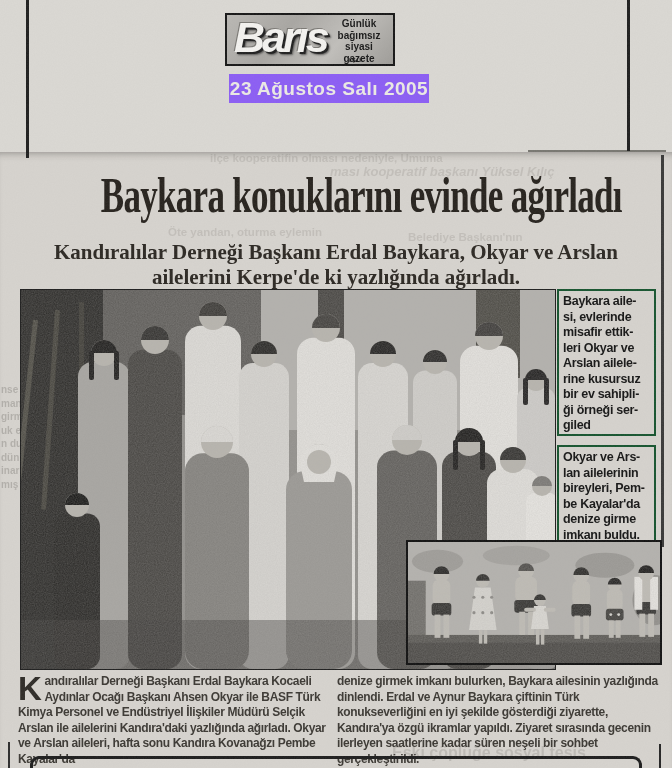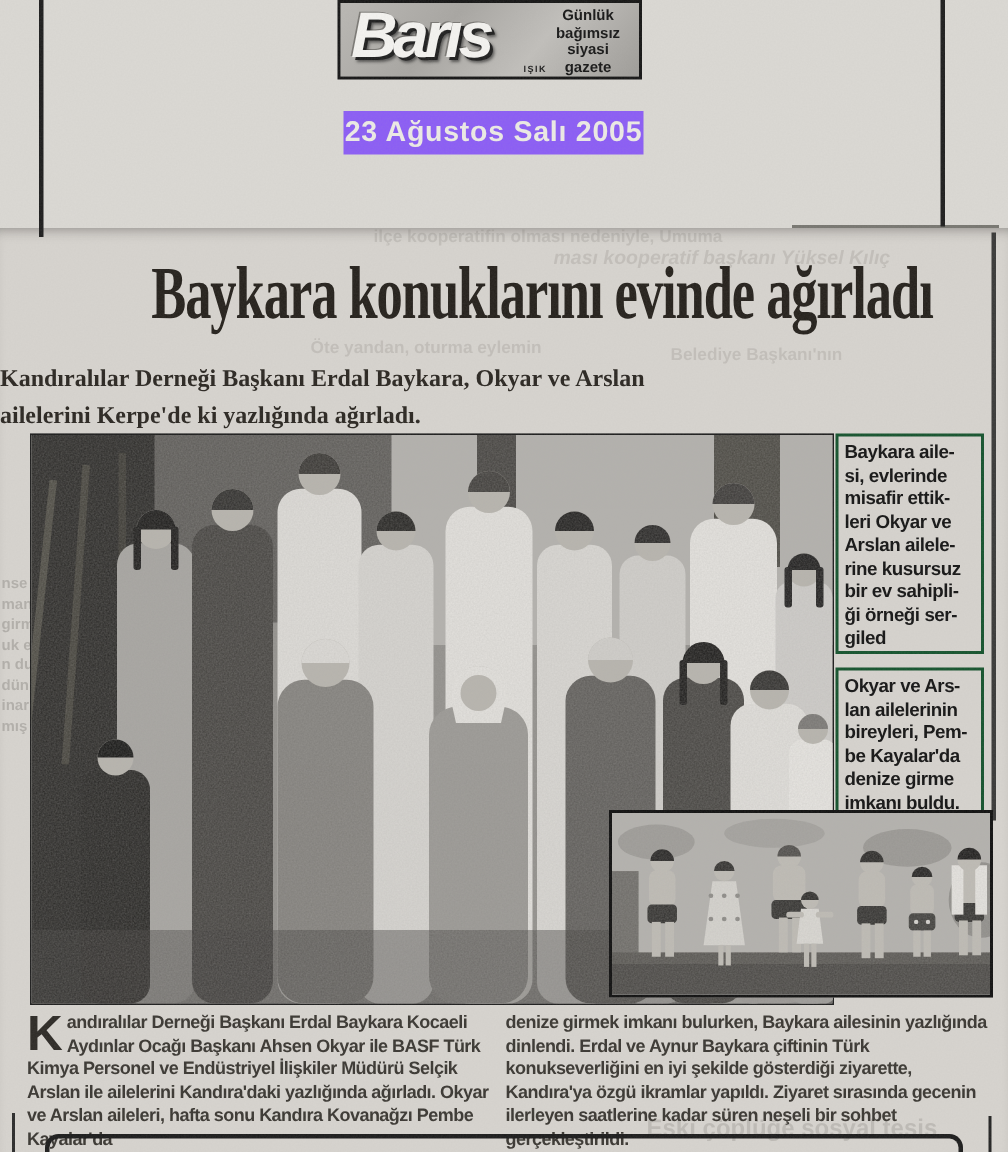--- a/index.html
+++ b/index.html
@@ -4,21 +4,21 @@
 <style>
   html,body{margin:0;padding:0;}
   .page{position:relative;width:672px;height:768px;background:#dbd9d4;overflow:hidden;
         font-family:"Liberation Sans",sans-serif;color:#25211c;}
   .prelines{white-space:pre-line;}
 
   
   .vline{position:absolute;background:#1c1c1c;}
 
   
-  .logo-box{position:absolute;left:225px;top:0;width:203px;height:53px;box-sizing:border-box;
+  .logo-box{position:absolute;left:225px;top:13px;width:170px;height:53px;box-sizing:border-box;
             border:2px solid #141414;
             background:linear-gradient(130deg,#bab8b4 0%,#a8a6a2 35%,#c1bfbb 65%,#9e9c98 100%);}
   .logo-text{position:absolute;left:7px;top:-3px;font-weight:bold;font-style:italic;
              font-size:43px;line-height:50px;letter-spacing:-3px;color:#f5f4f1;
              text-shadow:2px 2px 0 #1e1e1e,3px 3px 2px rgba(25,25,25,.6),-1px -1px 0 #7a7874;}
   .logo-imprint{position:absolute;left:122px;bottom:1px;font-size:6px;font-weight:bold;
                 letter-spacing:1px;color:#1d1d1d;}
   .logo-tagline{position:absolute;right:3px;top:3px;width:62px;text-align:center;
                 font-size:10px;font-weight:bold;line-height:11.5px;color:#161616;}
   .date-bar{position:absolute;left:229px;top:74px;width:200px;height:29px;background:#8b5cf6;
@@ -26,22 +26,22 @@
             letter-spacing:.5px;}
 
   
   .clipping-bg{position:absolute;left:0;top:152px;width:672px;height:616px;background:#d7d4cf;
                box-shadow:inset 0 7px 9px -7px rgba(40,38,35,.5);}
   .clip-seam{position:absolute;left:528px;top:150px;width:138px;height:2px;background:#56544f;opacity:.75;}
 
   .headline{position:absolute;left:0;top:166px;width:672px;text-align:center;
             font-family:"Liberation Serif",serif;font-weight:bold;font-size:50px;line-height:58px;
             letter-spacing:-1px;color:#24201b;transform:scaleX(.70);white-space:nowrap;}
-  .subheadline{position:absolute;left:0;top:240px;width:672px;text-align:left;
-               font-family:"Liberation Serif",serif;font-weight:bold;font-size:16px;line-height:25px;
+  .subheadline{position:absolute;left:0;top:240px;width:672px;text-align:center;
+               font-family:"Liberation Serif",serif;font-weight:bold;font-size:21px;line-height:25px;
                color:#2a2621;}
 
   .main-photo{position:absolute;left:20px;top:289px;width:534px;height:379px;
               border:1px solid #1c1c1c;background:#8f8d89;}
   .beach-photo{position:absolute;left:406px;top:540px;width:256px;height:125px;box-sizing:border-box;
                border:2px solid #101010;background:#b4b2ae;}
 
   .caption{position:absolute;left:557px;width:99px;box-sizing:border-box;border:2px solid #14532d;
            background:#d6d3ce;padding:3px 3px 4px 4px;font-size:12.5px;font-weight:bold;
            line-height:15.5px;letter-spacing:-.3px;color:#141414;}
@@ -51,21 +51,21 @@
   .bodycol{position:absolute;top:674px;font-size:12px;font-weight:bold;line-height:15.5px;
            letter-spacing:-.35px;color:#3a3732;text-align:left;}
   .col-left{left:18px;width:313px;}
   .col-right{left:337px;width:324px;}
   .dropcap{float:left;font-size:33px;line-height:29px;font-weight:bold;padding-right:3px;color:#2c2925;}
 
   .bottom-frame{position:absolute;left:30px;top:756px;width:612px;height:12px;box-sizing:border-box;
                 border:3px solid #1b1b1b;border-bottom:none;border-radius:9px 9px 0 0;}
 
   .frag{position:absolute;color:#6b6761;font-weight:bold;opacity:.18;filter:blur(.4px);
-        white-space:nowrap;font-size:11.5px;margin-left:39px;}
+        white-space:nowrap;font-size:11.5px;}
   .frag-left{left:1px;top:383px;width:22px;font-size:10px;line-height:13.5px;opacity:.3;
              white-space:pre-line;filter:blur(.4px);color:#5f5c57;font-weight:bold;}
 
   .grain-overlay{position:absolute;left:0;top:0;pointer-events:none;}
 </style>
 </head>
 <body>
 
 <svg width="0" height="0" style="position:absolute">
   <defs>

